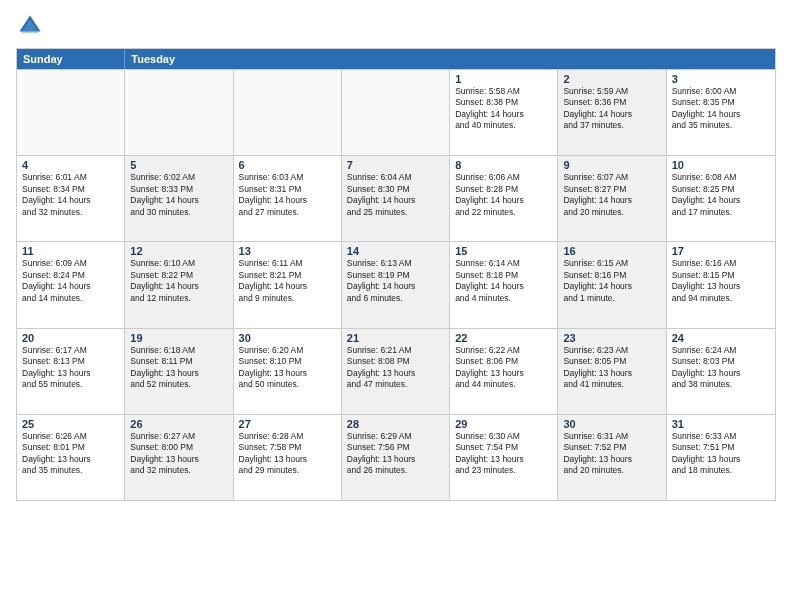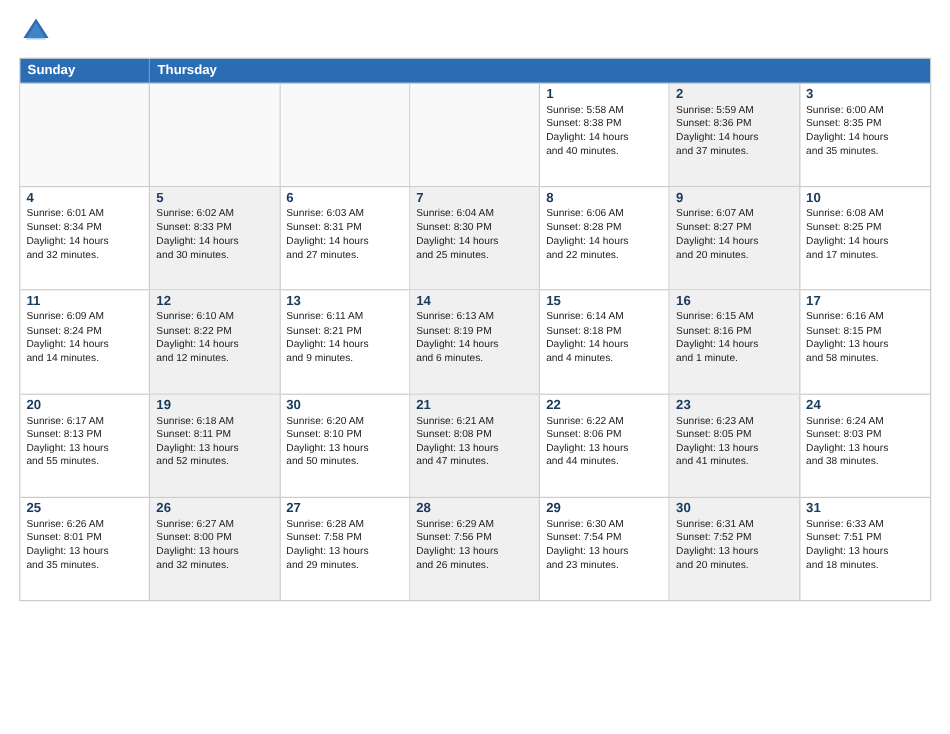--- a/index.html
+++ b/index.html
@@ -121,21 +121,21 @@
     </div>
     <div class="title-block">
       <div class="main-title"></div>
       <div class="subtitle"></div>
     </div>
   </div>
 
   <div class="calendar">
     <div class="cal-header">
     <div class="cal-header-cell">Sunday</div>
-        <div class="cal-header-cell">Thursday</div>
+        <div class="cal-header-cell">Tuesday</div>
       </div>
     <div class="cal-body">
     <div class="cal-row">
           <div class="cal-cell empty"></div>
           <div class="cal-cell empty"></div>
           <div class="cal-cell empty"></div>
           <div class="cal-cell empty"></div>
           <div class="cal-cell">
             <div class="day-num">1</div>
             <div class="cell-line">Sunrise: 5:58 AM</div>
@@ -250,21 +250,21 @@
             <div class="cell-line">Sunrise: 6:15 AM</div>
             <div class="cell-line">Sunset: 8:16 PM</div>
             <div class="cell-line">Daylight: 14 hours</div>
             <div class="cell-line">and 1 minute.</div>
           </div>
           <div class="cal-cell">
             <div class="day-num">17</div>
             <div class="cell-line">Sunrise: 6:16 AM</div>
             <div class="cell-line">Sunset: 8:15 PM</div>
             <div class="cell-line">Daylight: 13 hours</div>
-            <div class="cell-line">and 58 minutes.</div>
+            <div class="cell-line">and 94 minutes.</div>
           </div>
         </div>
         <div class="cal-row">
           <div class="cal-cell">
             <div class="day-num">20</div>
             <div class="cell-line">Sunrise: 6:17 AM</div>
             <div class="cell-line">Sunset: 8:13 PM</div>
             <div class="cell-line">Daylight: 13 hours</div>
             <div class="cell-line">and 55 minutes.</div>
           </div>

